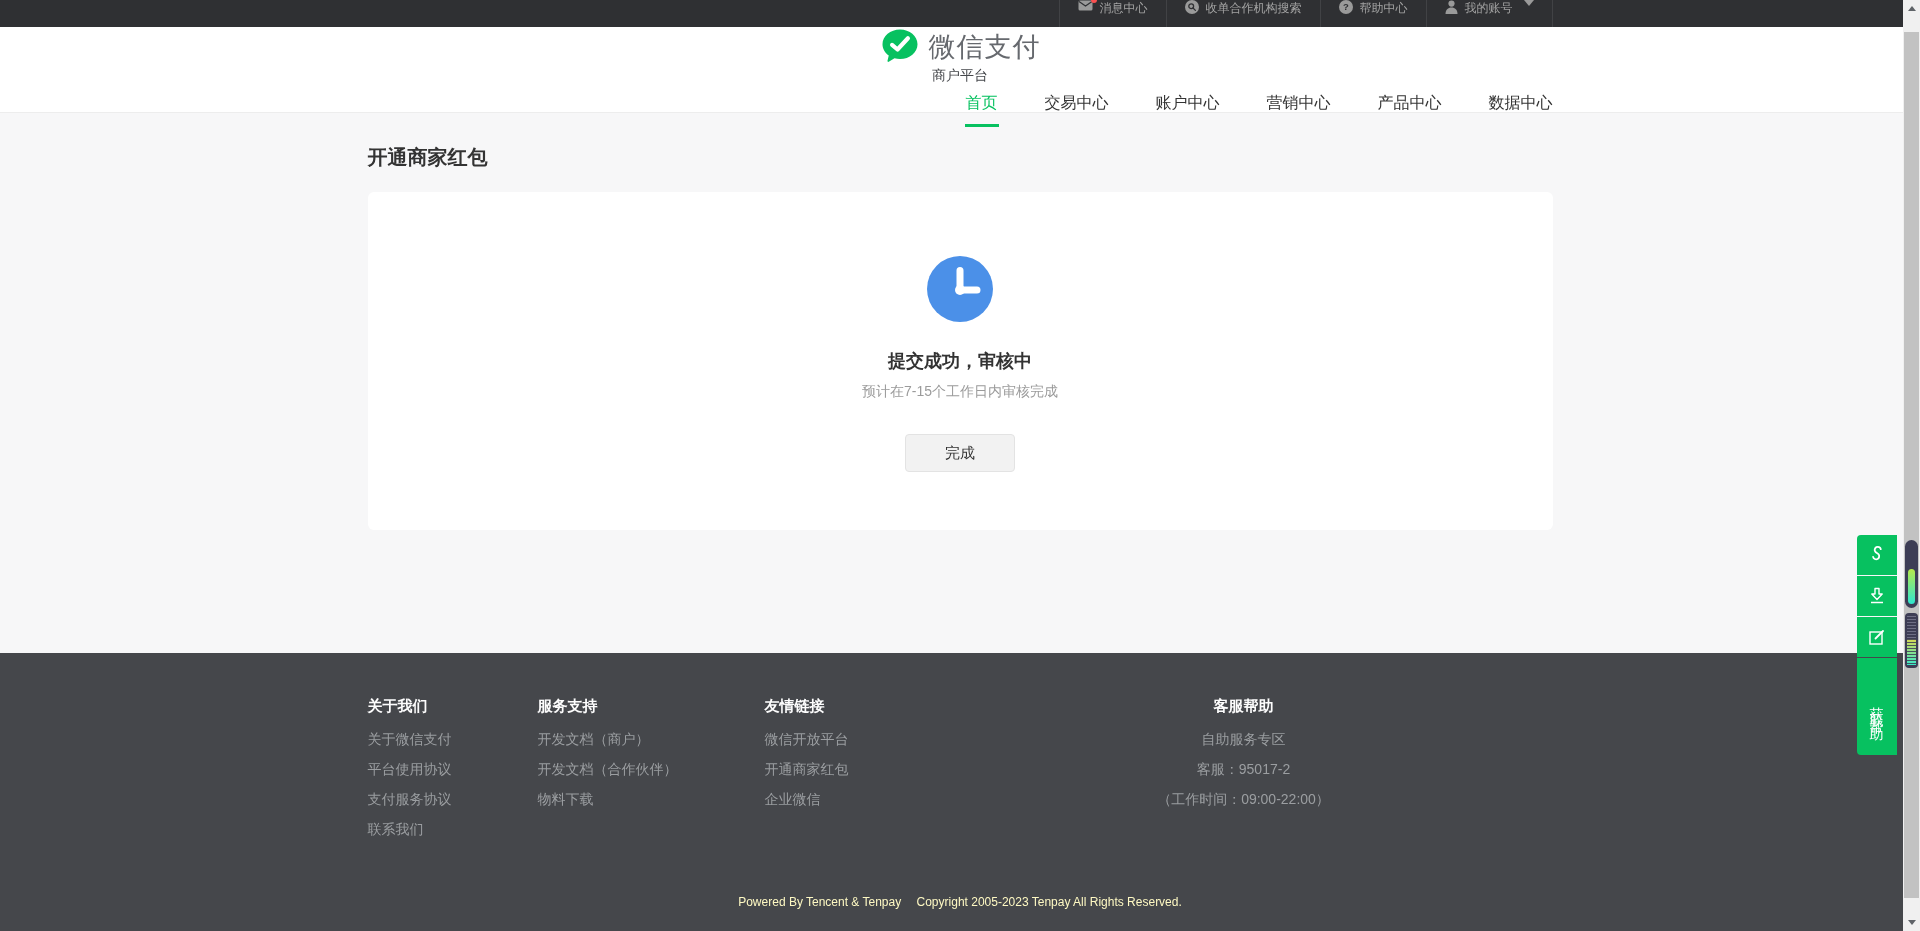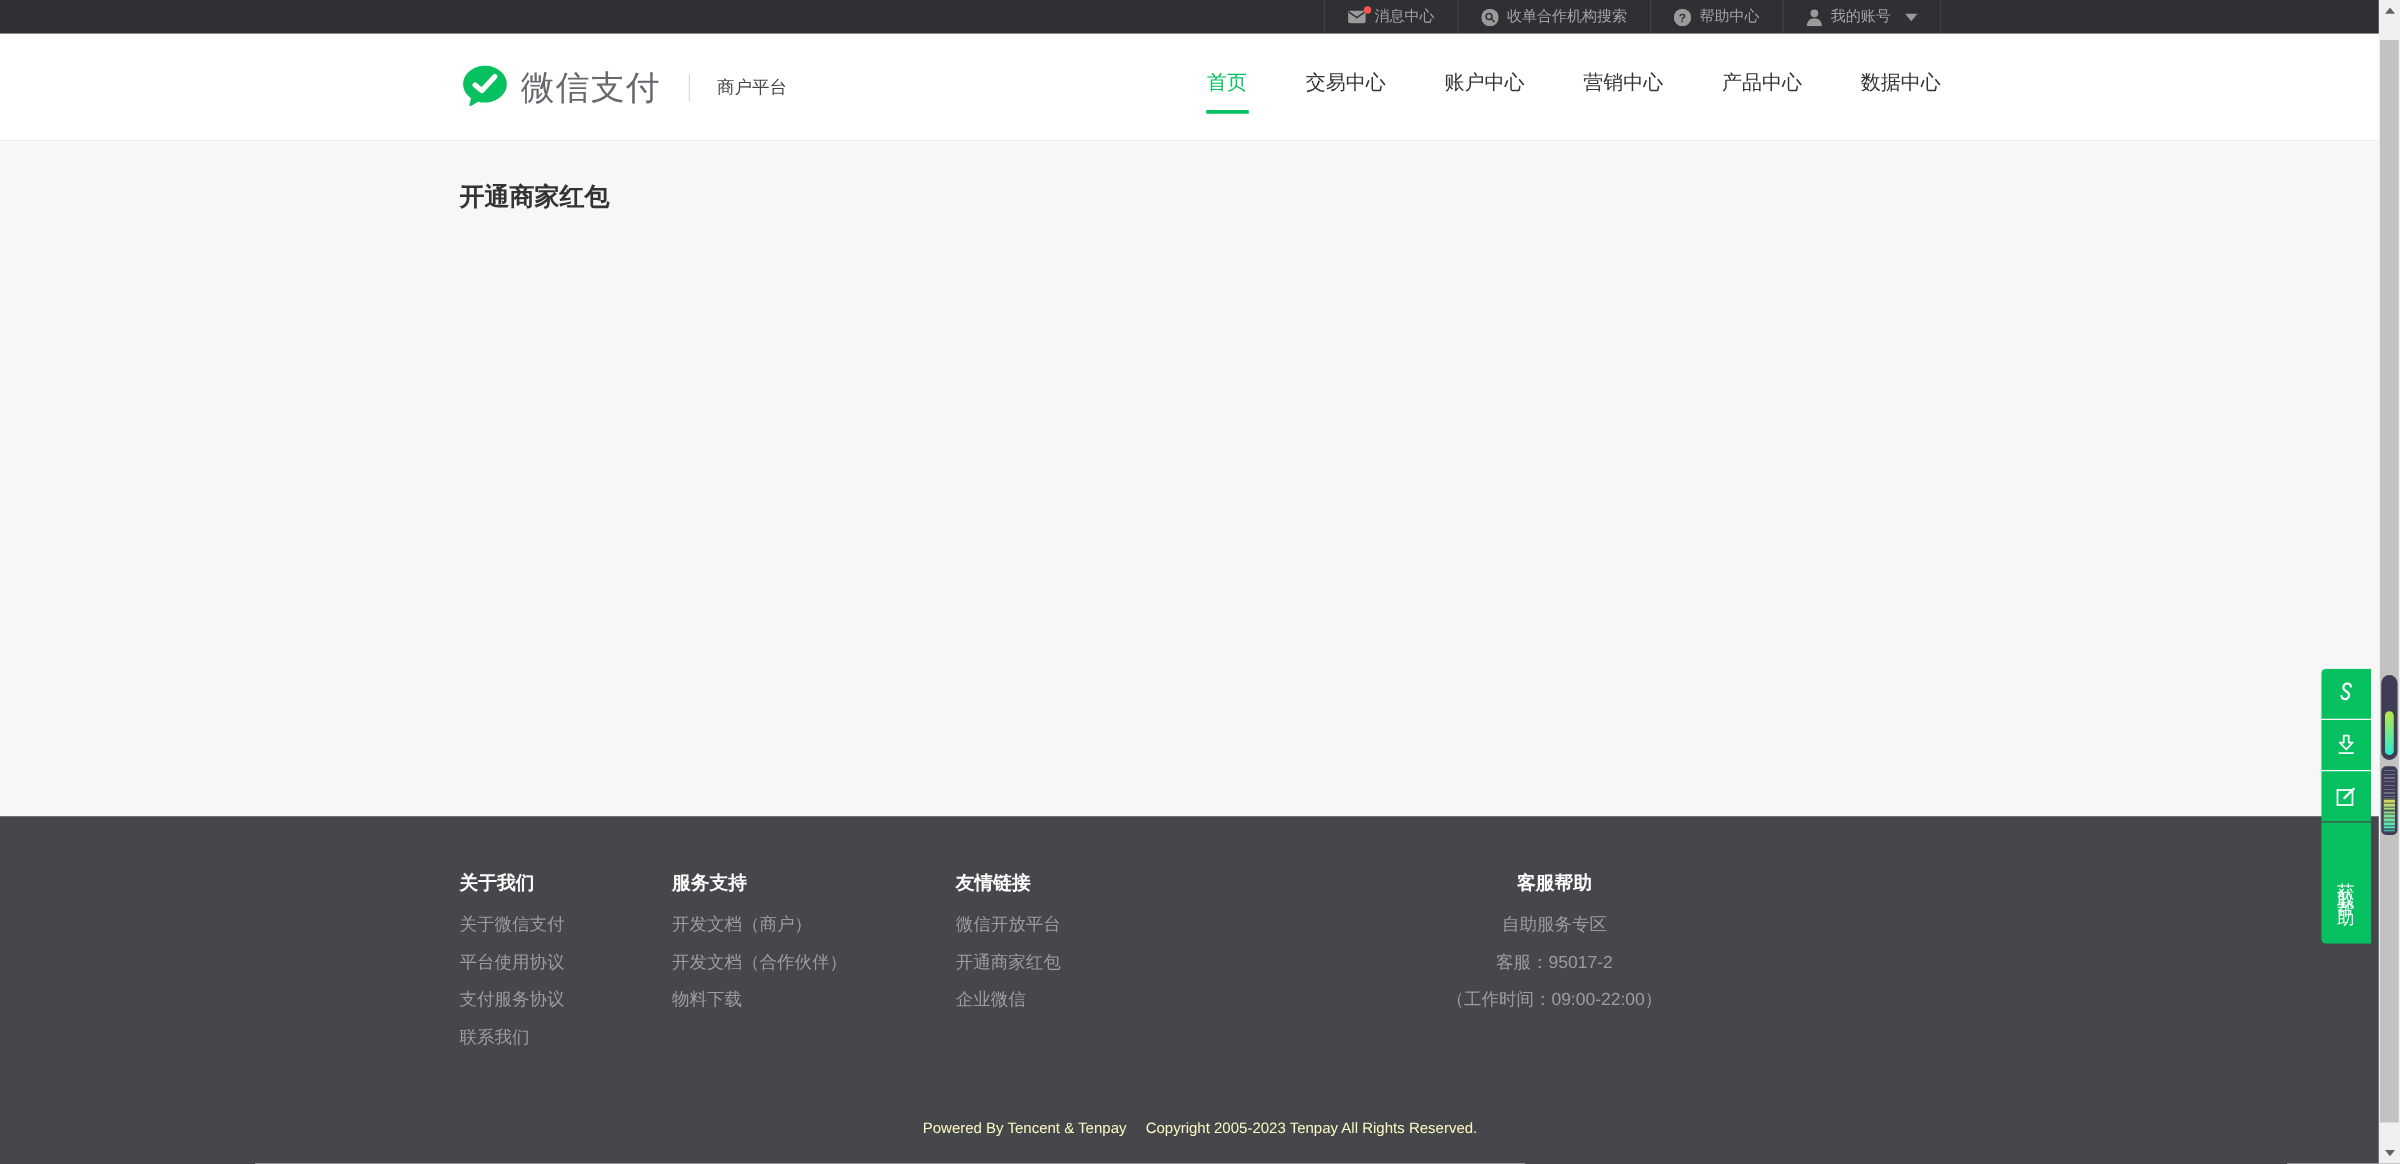--- a/index.html
+++ b/index.html
@@ -8,38 +8,38 @@
     font-family:"Liberation Sans","DejaVu Sans",sans-serif;
     background:#fff; overflow:hidden; position:relative;
   }
   .screen { position:relative; width:1920px; height:931px; overflow:hidden; }
   .container { width:1185px; margin:0 auto; position:relative; }
 
   
   .topbar { height:27px; background:#2F3033; }
   .topbar .container { height:27px; display:flex; justify-content:flex-end; align-items:stretch; }
   .topbar-item {
-    display:flex; align-items:center; gap:7px; padding:0 18px;
+    display:flex; align-items:flex-start; gap:7px; padding:0 18px;
     color:#A3A3A3; font-size:12px; cursor:pointer;
     border-left:1px solid rgba(255,255,255,0.09);
   }
   .topbar-item:last-child { border-right:1px solid rgba(255,255,255,0.09); }
   .topbar-icon { position:relative; display:inline-flex; align-items:center; }
   .badge-dot {
     position:absolute; top:-3px; right:-4px; width:6px; height:6px;
     border-radius:50%; background:#FA5151;
   }
   .caret-down {
     width:0; height:0; border-left:5px solid transparent; border-right:5px solid transparent;
     border-top:6px solid #9A9A9A; margin-left:4px;
   }
 
   
   .header { height:86px; background:#fff; border-bottom:1px solid #EDEDED; }
-  .header .container { height:86px; display:flex; align-items:center; }
+  .header .container { height:86px; display:flex; align-items:center;flex-direction:column; }
   .logo-group { display:flex; align-items:center; cursor:pointer; }
   .logo-bubble { width:40px; height:40px; display:block; }
   .logo-text { font-size:27px; color:#66696E; margin-left:9px; letter-spacing:1px; }
   .logo-sep { width:1px; height:22px; background:#DCDCDC; margin:0 22px; }
   .portal-label { font-size:14px; color:#45474B; }
   .nav { margin-left:auto; display:flex; gap:47px; }
   .nav-item {
     position:relative; font-size:16px; color:#333; cursor:pointer;
     padding:8px 0 14px; line-height:20px;
   }
@@ -195,20 +195,30 @@
         <div class="nav-item">营销中心</div>
         <div class="nav-item">产品中心</div>
         <div class="nav-item">数据中心</div>
       </nav>
     </div>
   </div>
 
   <div class="main">
     <div class="container">
       <h1 class="page-title">开通商家红包</h1>
+      <div class="status-card">
+        <svg class="status-icon" viewBox="0 0 66 66">
+          <circle cx="33" cy="33" r="33" fill="#4B90E8"></circle>
+          <path d="M33 14.5 L33 34 L50 34" fill="none" stroke="#fff" stroke-width="7" stroke-linecap="round" stroke-linejoin="round"></path>
+          <circle cx="33" cy="34" r="5" fill="#fff"></circle>
+        </svg>
+        <div class="status-title">提交成功，审核中</div>
+        <div class="status-subtitle">预计在7-15个工作日内审核完成</div>
+        <button class="done-button">完成</button>
+      </div>
     </div>
   </div>
 
   <div class="footer">
     <div class="container">
       <div class="footer-cols">
         <div class="f-col1">
           <div class="f-heading">关于我们</div>
           <div class="f-link">关于微信支付</div>
           <div class="f-link">平台使用协议</div>

